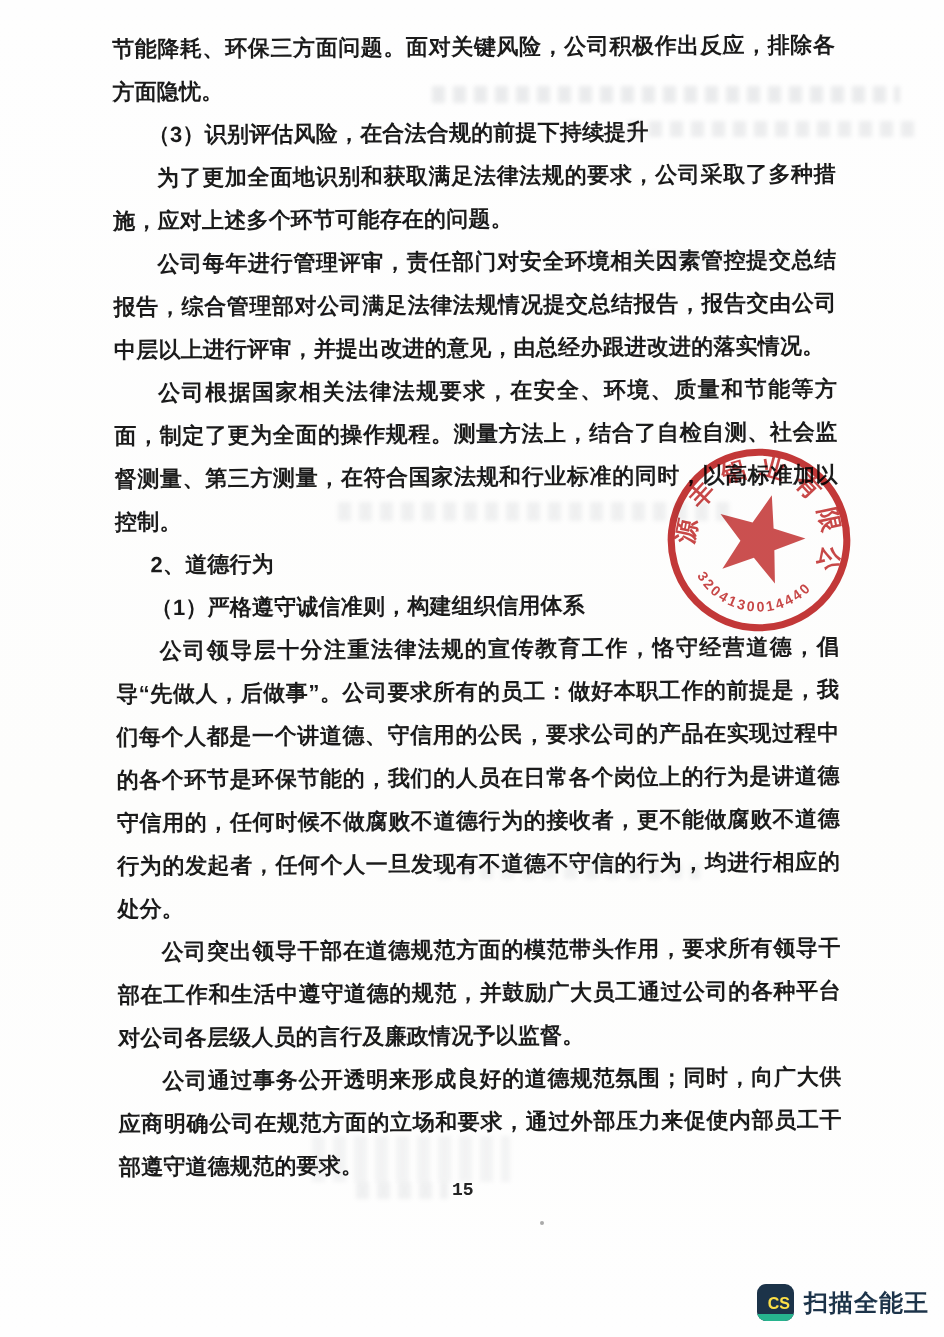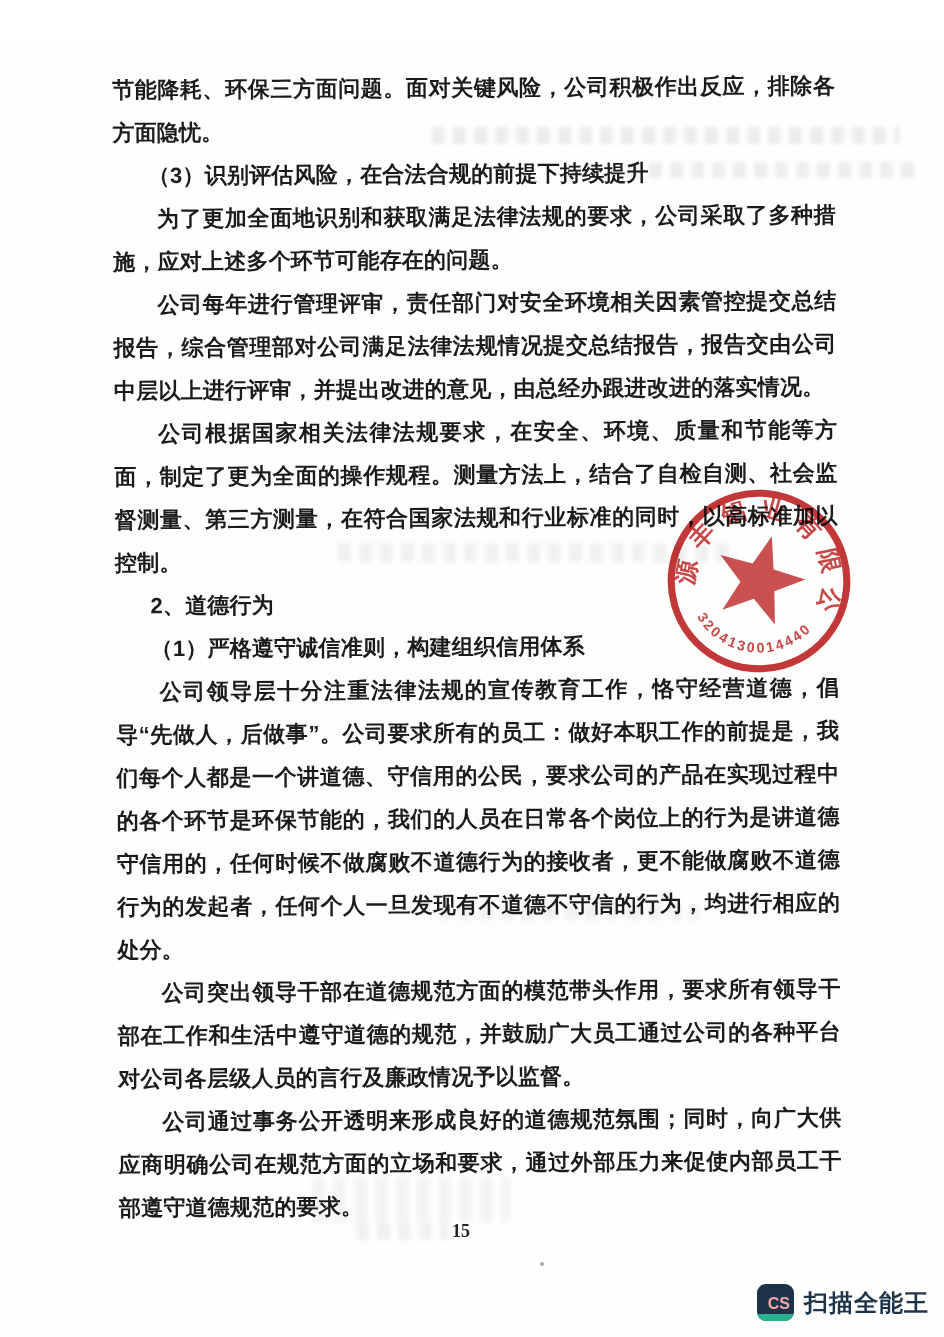--- a/index.html
+++ b/index.html
@@ -4,37 +4,36 @@
 <style>
   html,body{margin:0;padding:0;}
   body{
     width:944px;height:1337px;position:relative;overflow:hidden;
     background:#ffffff;
     font-family:"Liberation Sans","DejaVu Sans",sans-serif;
   }
   .scan-page{
     position:absolute;inset:0;
     background:linear-gradient(180deg,#fefefe 0%,#fdfdfc 60%,#fefefe 100%);
-    margin-top:41px;
   }
   
   .body-text{
     position:absolute;left:112px;top:23px;width:723px;
     color:#1b1b1b;font-size:22px;line-height:43px;font-weight:600;
     text-align:justify;letter-spacing:0.2px;
     transform:rotate(-0.35deg);transform-origin:top right;
   }
   .body-text p{margin:0;}
   .ind-normal{text-indent:2em;}
   .ind-heading{text-indent:1.6em;}
   .ind-none{text-indent:0;}
   
   .page-number{
     position:absolute;left:452px;top:1180px;
-    font-family:Liberation Serif, serif;
+    font-family:Liberation Mono, monospace;
     font-size:18px;font-weight:600;color:#242424;
   }
   
   .seal{
     position:absolute;left:652px;top:433px;width:214px;height:214px;
     mix-blend-mode:multiply;opacity:0.93;
   }
   .seal svg{width:100%;height:100%;}
   
   .ghost{
@@ -54,21 +53,21 @@
   
   .cs-watermark{
     position:absolute;right:15px;bottom:16px;
     display:flex;align-items:center;gap:10px;
   }
   .cs-icon{
     width:37px;height:37px;border-radius:9px;background:#1c3349;
     position:relative;overflow:hidden;flex:0 0 auto;
   }
   .cs-icon-label{
-    position:absolute;right:4px;bottom:9px;color:#fca5a5;
+    position:absolute;right:4px;bottom:9px;color:#fde047;
     font-weight:700;font-size:16px;line-height:1;
   }
   .cs-teal-strip{
     position:absolute;left:0;right:0;bottom:0;height:7px;background:#27b48e;
   }
   .cs-brand{
     color:#1c3349;font-size:24px;font-weight:700;letter-spacing:1px;
     line-height:37px;
   }
 </style>

